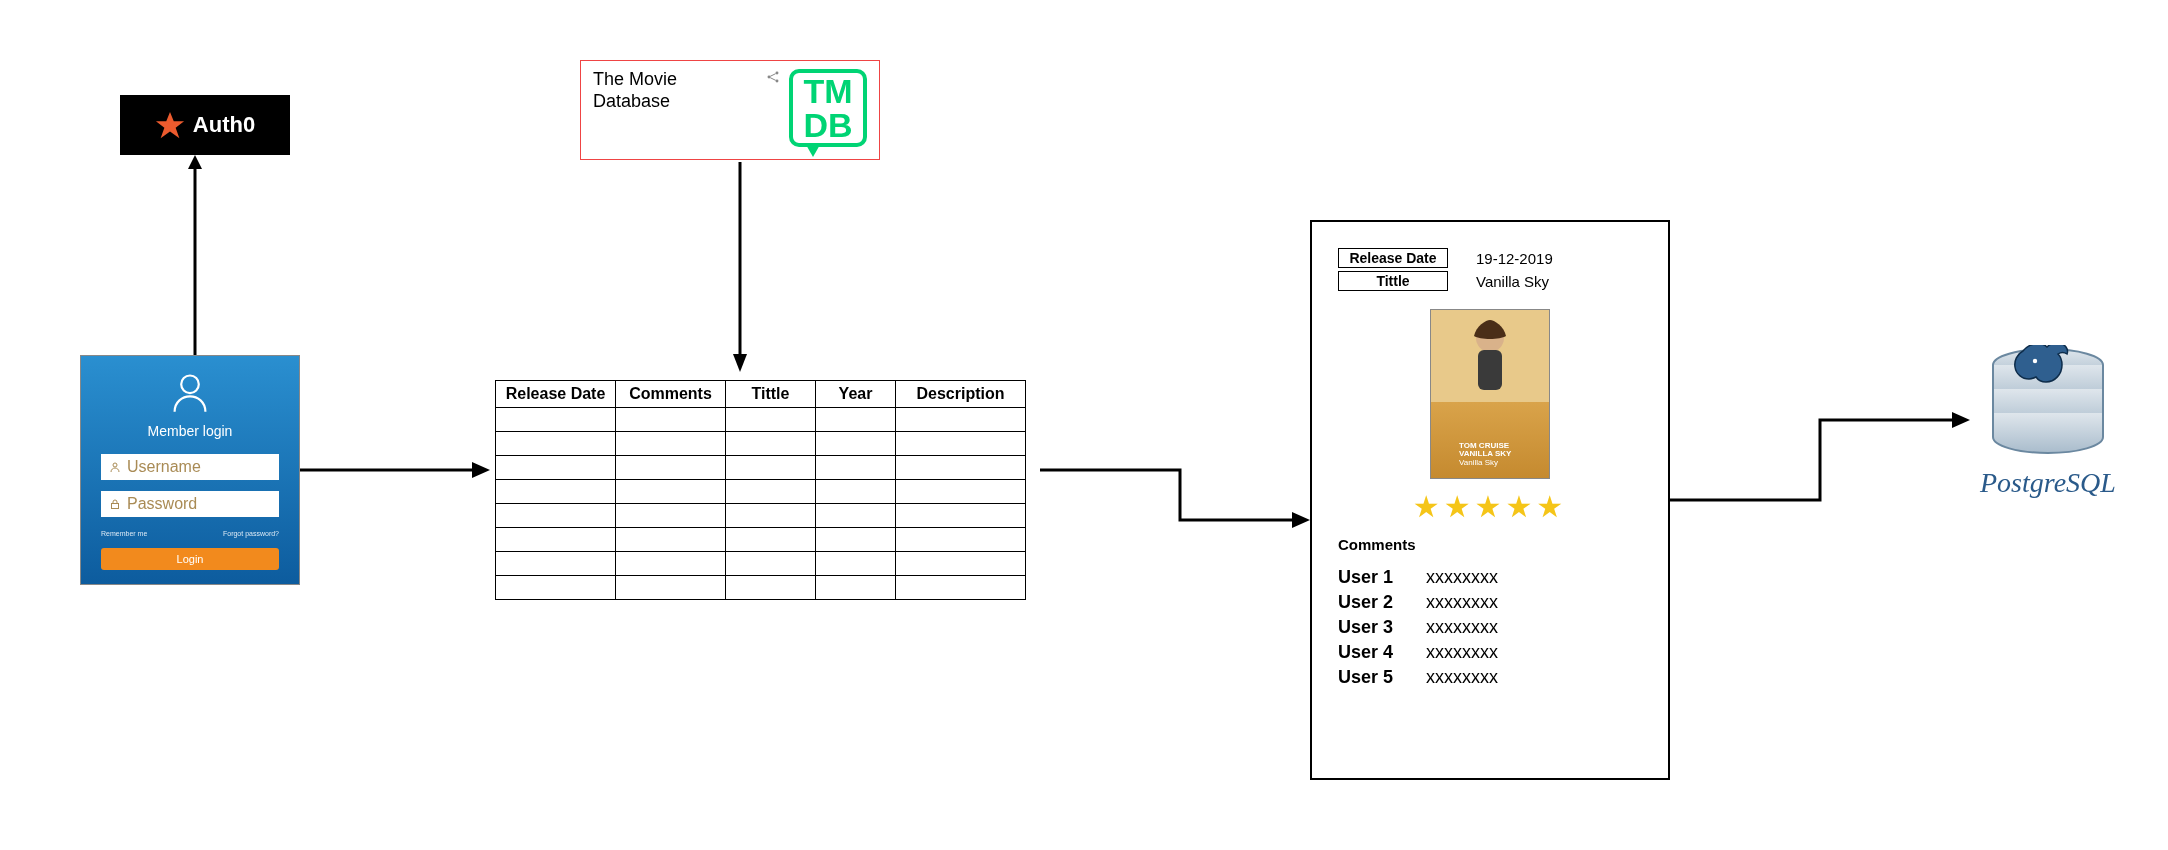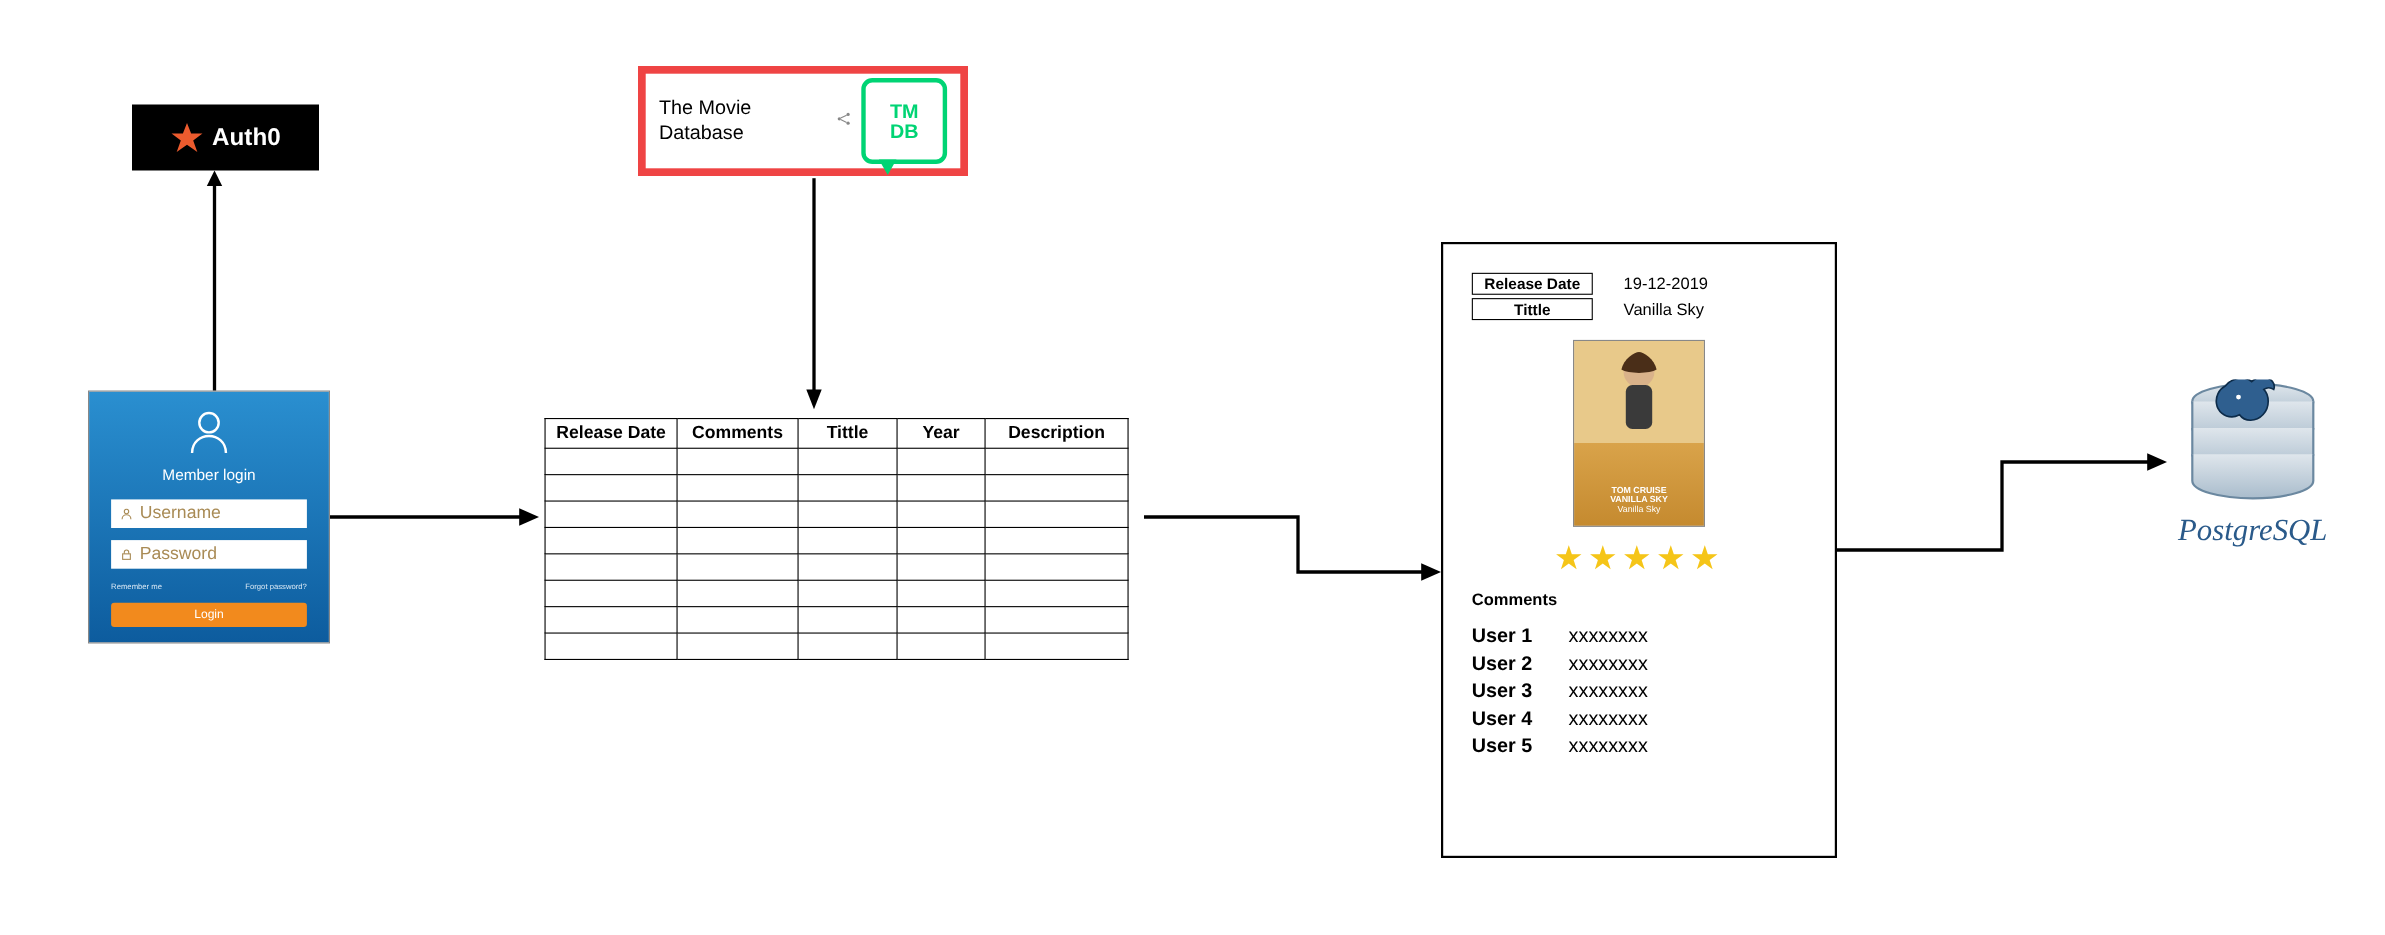--- a/index.html
+++ b/index.html
@@ -75,36 +75,36 @@
     font-size: 11px;
     text-align: center;
     padding: 5px 0;
     border-radius: 3px;
   }
 
   
   .tmdb-card {
     width: 300px;
     height: 100px;
-    border: 7px solid #ef4444;
+    border: 1px solid #ef4444;
     background: #fff;
     display: flex;
-    align-items: center;
+    align-items: flex-start;
     padding: 8px 12px;
     gap: 8px;
   }
   .tmdb-label { font-size: 18px; line-height: 1.2; flex: 1; }
   .tmdb-share { color: #888; font-size: 16px; }
   .tmdb-logo {
     width: 78px; height: 78px;
     border: 4px solid #00d474;
     border-radius: 10px;
     color: #00d474;
     font-weight: 900;
-    font-size: 18px;
+    font-size: 34px;
     line-height: 1;
     display: flex;
     align-items: center;
     justify-content: center;
     text-align: center;
     position: relative;
   }
   .tmdb-logo::after {
     content: "";
     position: absolute;
@@ -164,25 +164,26 @@
   }
   .poster .figure {
     position: absolute;
     top: 8px; left: 50%; transform: translateX(-50%);
     width: 60px; height: 82px;
   }
   .poster .poster-text {
     position: absolute;
     bottom: 10px;
     width: 100%;
-    text-align: center;
+    text-align: left;
     color: #fff;
     font-size: 8px;
     line-height: 1.1;
     font-weight: 700;
+    margin-left: 28px;
   }
   .stars { text-align: center; color: #f5c518; font-size: 30px; letter-spacing: 4px; margin-bottom: 10px; }
   .comments-title { font-weight: 700; margin: 12px 0 14px; }
   .comment-row { display: flex; gap: 28px; font-size: 18px; margin-bottom: 4px; }
   .comment-row .u { font-weight: 700; width: 60px; }
 
   
   .db-stack { display:flex; flex-direction:column; align-items:center; }
   .db-stack svg { display:block; }
   .db-label { font-family: Georgia, 'Times New Roman', serif; font-style: italic; font-size: 28px; color: #2a5a8a; margin-top: 2px; }

